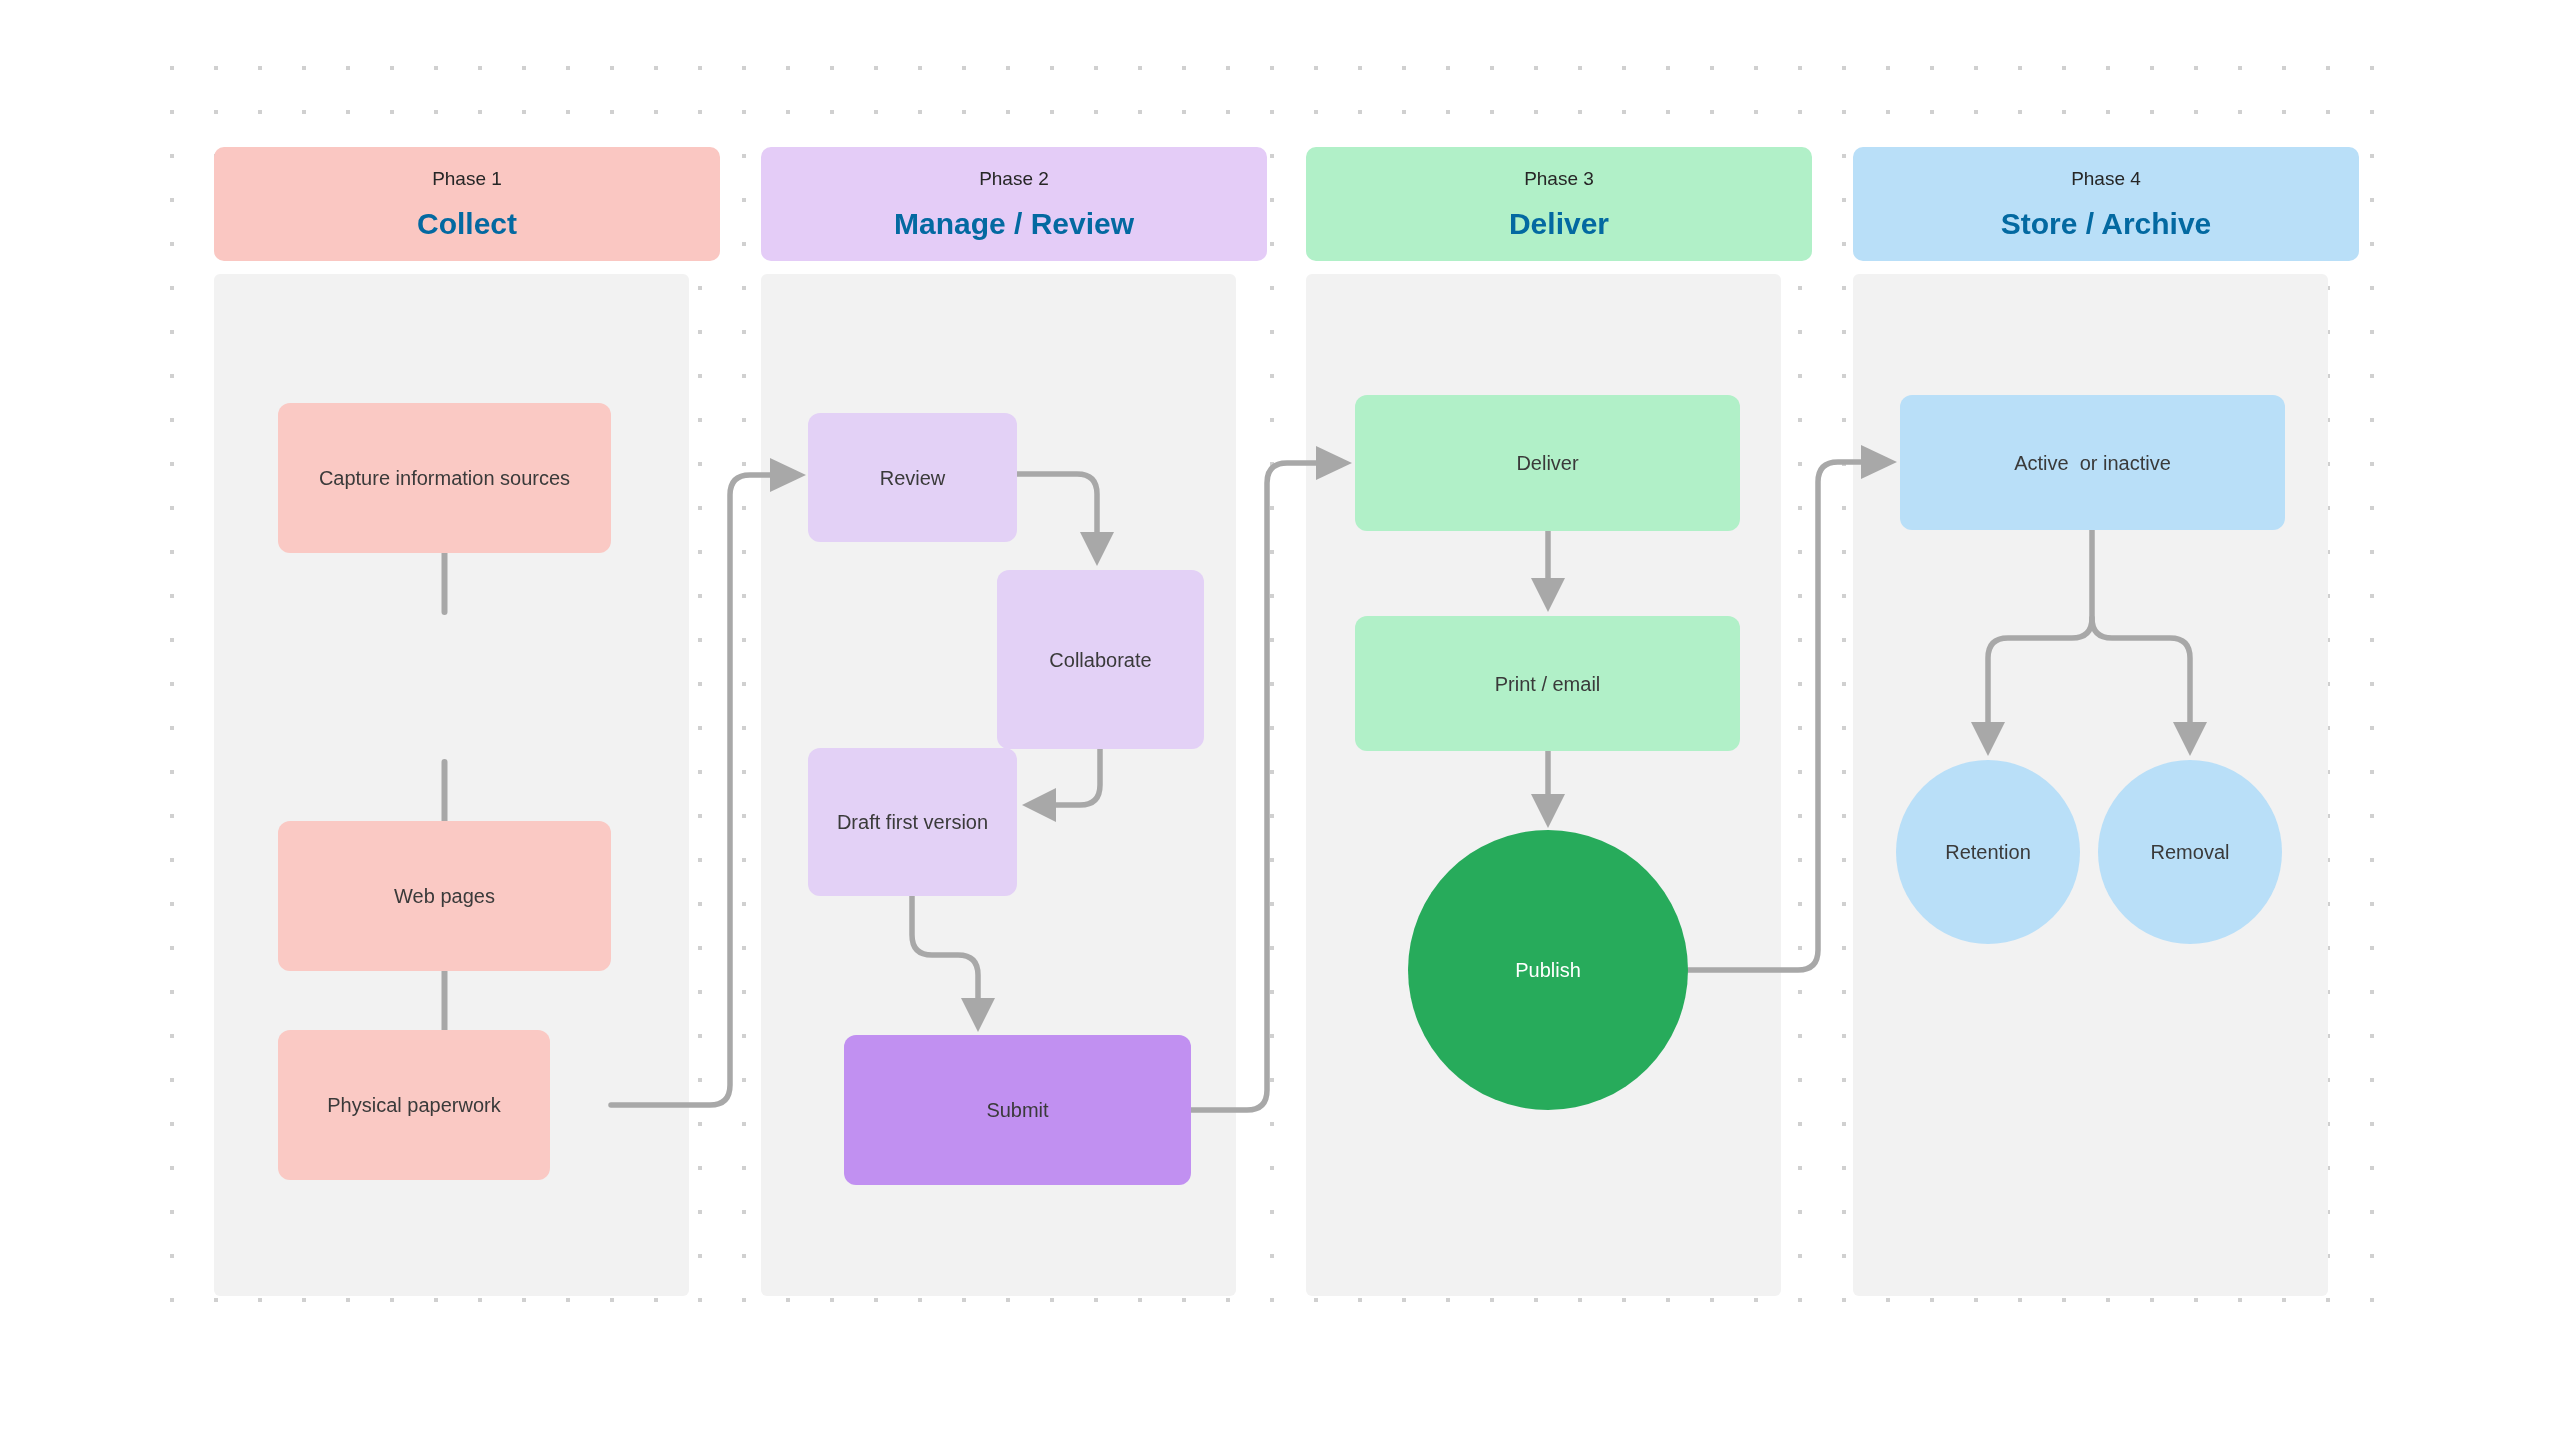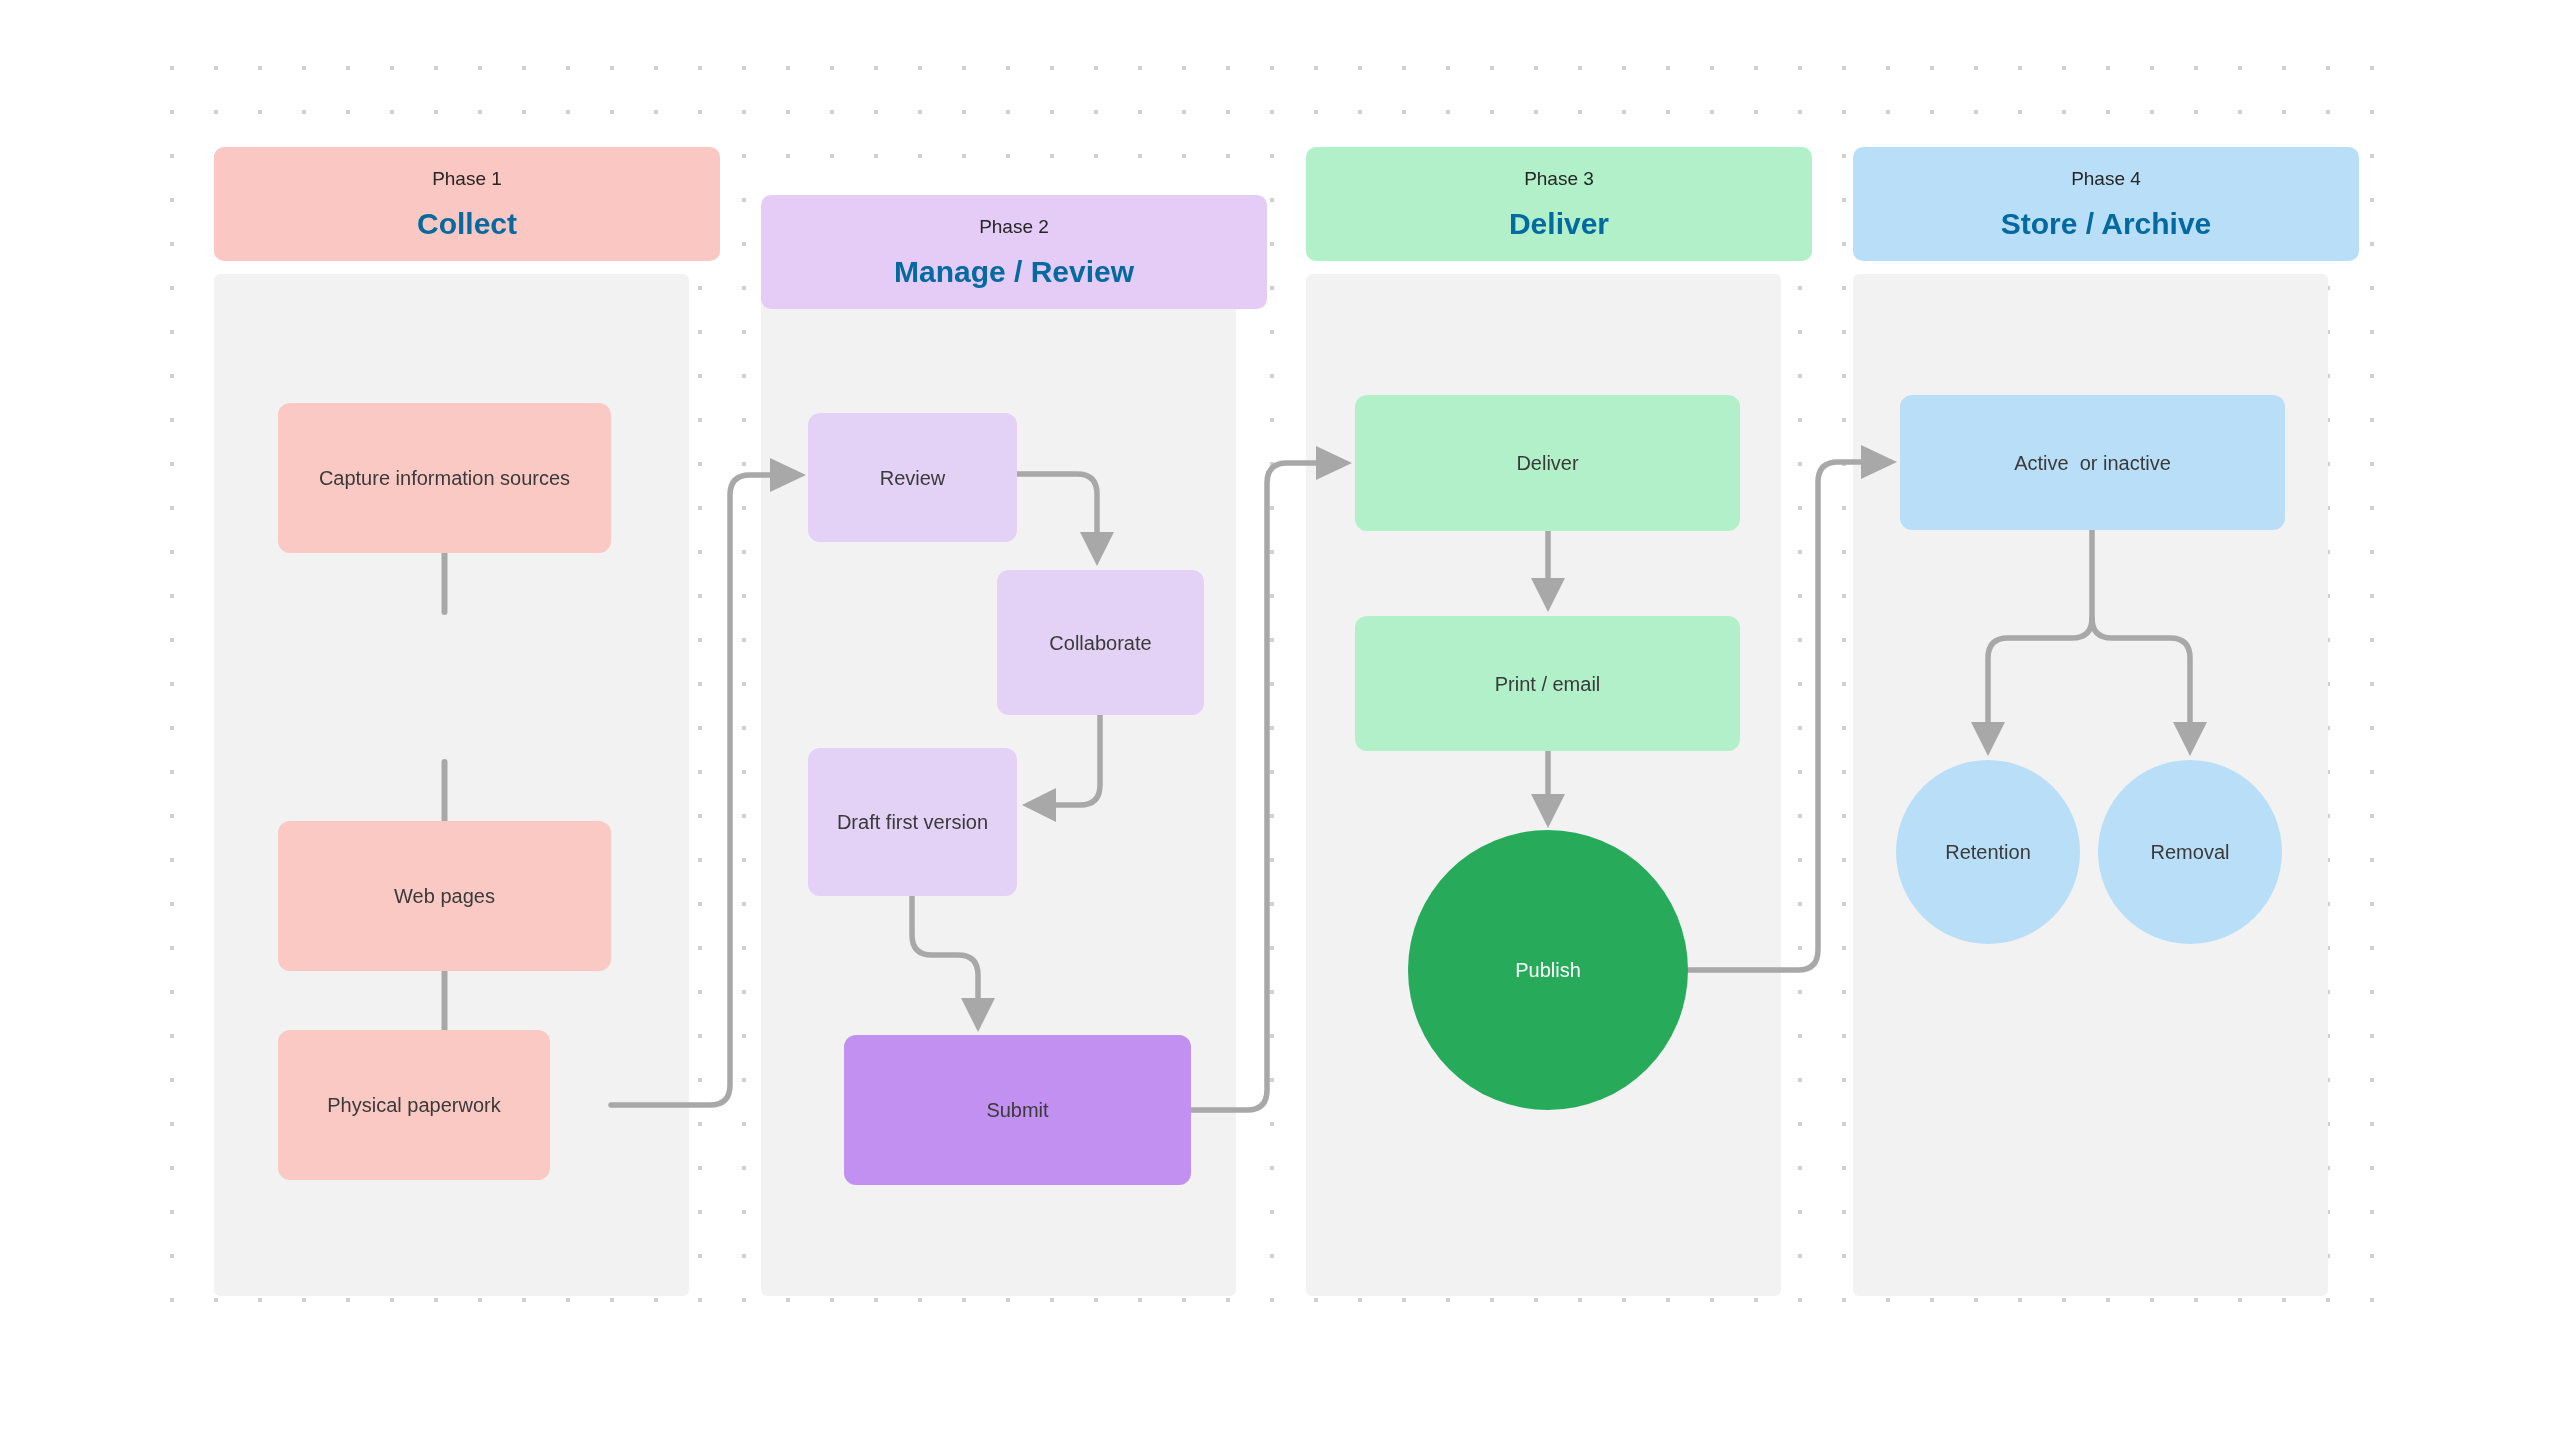--- a/index.html
+++ b/index.html
@@ -5,21 +5,21 @@
   html,body{margin:0;padding:0;background:#ffffff;font-family:"Liberation Sans",sans-serif;}
   .canvas{position:relative;width:2560px;height:1441px;background:#ffffff;overflow:hidden;}
   .dots{position:absolute;left:170px;top:64px;width:2212px;height:1268px;
         background-image:radial-gradient(circle,#d0d0d0 2.2px,transparent 2.4px);
         background-size:44px 44px;background-position:24px 26px;}
   .panel{position:absolute;top:274px;width:475px;height:1022px;background:#f2f2f2;border-radius:6px;}
   .header{position:absolute;top:147px;width:506px;height:114px;border-radius:10px;
           display:flex;flex-direction:column;align-items:center;justify-content:center;gap:21px;}
   .eyebrow{font-size:19px;font-weight:500;color:#262626;line-height:1;}
   .title{font-size:30px;font-weight:700;color:#0369a1;line-height:1;}
-  .hdr-p1{background:#fac7c2;} .hdr-p2{background:#e4ccf7;margin-top:48px;} .hdr-p3{background:#b1f0c8;} .hdr-p4{background:#b9dff8;}
+  .hdr-p1{background:#fac7c2;} .hdr-p2{background:#e4ccf7;} .hdr-p3{background:#b1f0c8;} .hdr-p4{background:#b9dff8;}
   .node{position:absolute;border-radius:12px;display:flex;align-items:center;justify-content:center;
         font-size:20px;color:#3a3a3a;text-align:center;line-height:1.3;}
   .node span{white-space:pre-wrap;padding:0 14px;}
   .pink{background:#fac9c4;} .lav{background:#e3d1f6;} .purple{background:#c190f1;}
   .grn{background:#b1f0c8;} .grn-dark{background:#27ab5b;color:#ffffff;} .blue{background:#b9dff8;}
   .circle{border-radius:50%;}
   .overlay{position:absolute;left:0;top:0;pointer-events:none;}
 </style>
 </head>
 <body>
@@ -110,21 +110,21 @@
   <div class="node pink" style="left:278px;top:821px;width:333px;height:150px">
     <span>Web pages</span>
     </div>
   <div class="node pink" style="left:278px;top:1030px;width:272px;height:150px">
     <span>Physical paperwork</span>
     </div>
 
   <div class="node lav" style="left:808px;top:413px;width:209px;height:129px">
     <span>Review</span>
     </div>
-  <div class="node lav" style="left:997px;top:570px;width:207px;height:145px">
+  <div class="node lav" style="left:997px;top:570px;width:207px;height:179px">
     <span>Collaborate</span>
     </div>
   <div class="node lav" style="left:808px;top:748px;width:209px;height:148px">
     <span>Draft first version</span>
     </div>
   <div class="node purple" style="left:844px;top:1035px;width:347px;height:150px">
     <span>Submit</span>
     </div>
 
   <div class="node grn" style="left:1355px;top:395px;width:385px;height:136px">

